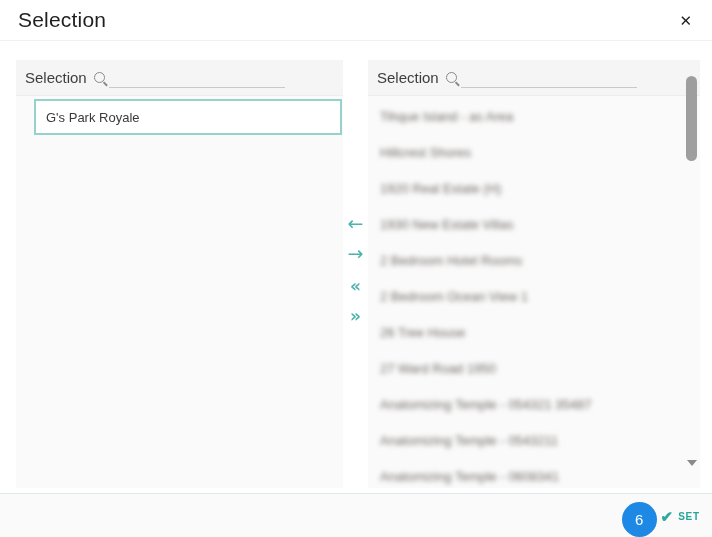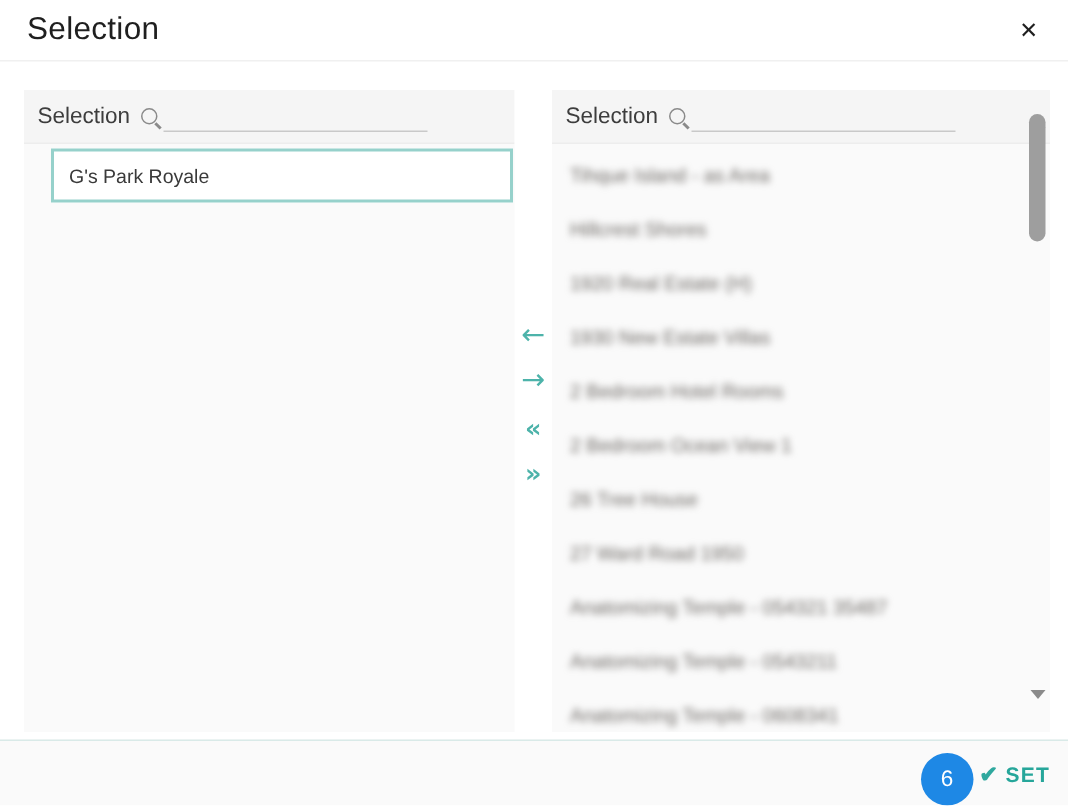--- a/index.html
+++ b/index.html
@@ -115,21 +115,21 @@
     background:#1e88e5; color:#ffffff;
     font-size:15px; display:flex; align-items:center; justify-content:center;
     margin-right:4px; position:relative; top:3px;
   }
   .set-btn {
     background:none; border:none; cursor:pointer;
     display:flex; align-items:center; gap:5px;
     font-family:"Liberation Sans", sans-serif;
   }
   .check-icon { color:#2fa89e; font-size:15px; font-weight:700; line-height:1; }
-  .set-label { color:#26a69a; font-size:14px; font-weight:700; letter-spacing:.8px; }
+  .set-label { color:#26a69a; font-size:10px; font-weight:700; letter-spacing:.8px; }
 </style>
 </head>
 <body>
 
 <div class="dialog">
 
   <div class="dlg-header">
     <span class="dlg-title">Selection</span>
     <button class="close-btn">
       <span>✕</span>

